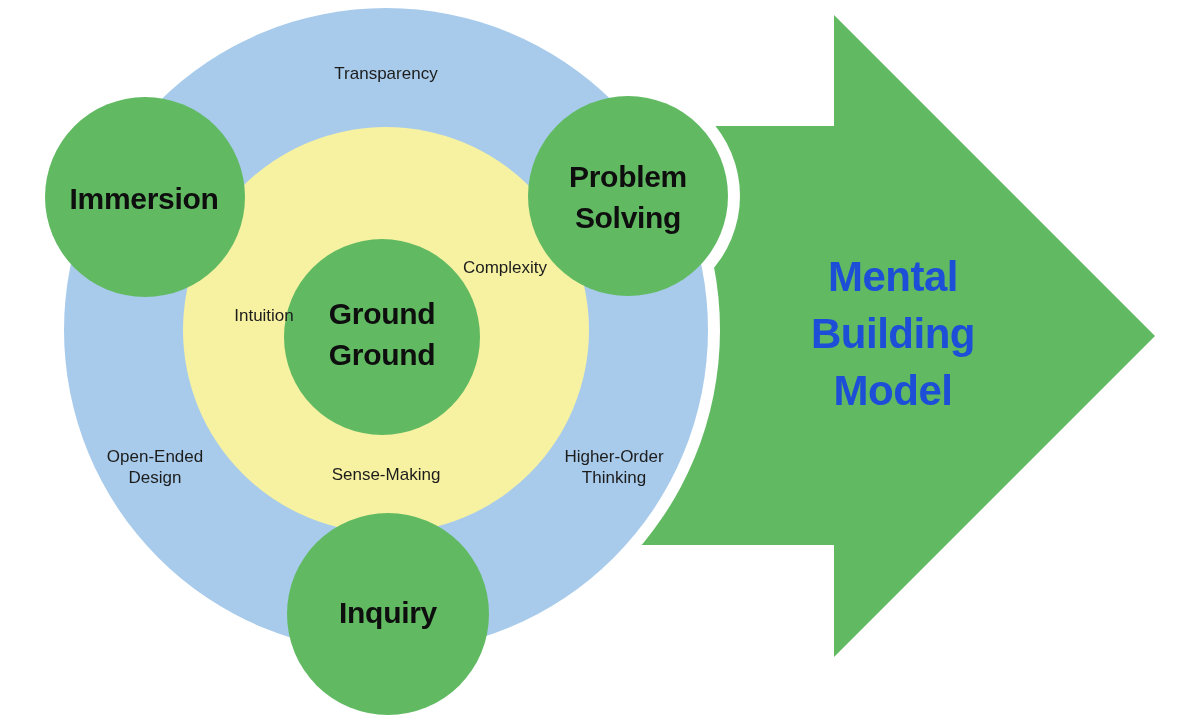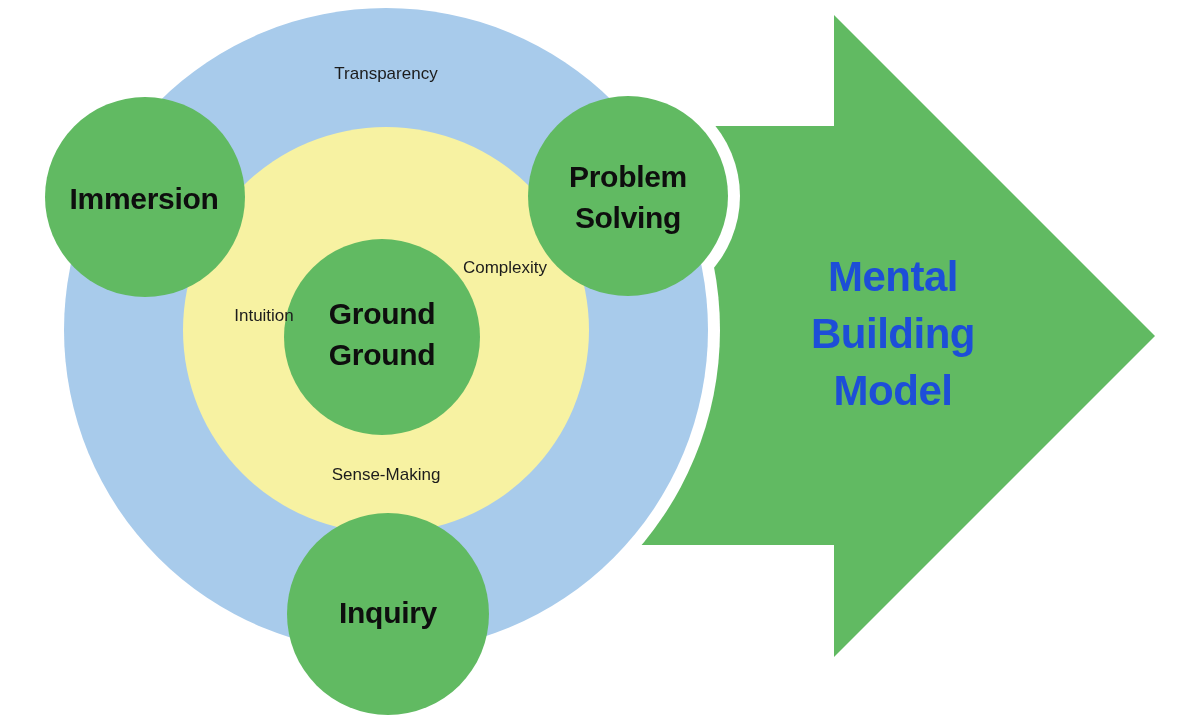--- a/index.html
+++ b/index.html
@@ -75,23 +75,31 @@
     <circle cx="628" cy="196" r="100" fill="#61BA62"></circle>
     <circle cx="388" cy="614" r="101" fill="#61BA62"></circle>
   </svg>
 
   <div class="lbl pos-transparency">Transparency</div>
 
   <div class="lbl pos-intuition">Intuition</div>
 
   <div class="lbl pos-complexity">Complexity</div>
 
+  <div class="lbl pos-open-ended">
+    <div>Open-Ended</div>
+    <div>Design</div>
+  </div>
 
   <div class="lbl pos-sense-making">Sense-Making</div>
 
+  <div class="lbl pos-higher-order">
+    <div>Higher-Order</div>
+    <div>Thinking</div>
+  </div>
 
   <div class="circle-lbl pos-immersion">Immersion</div>
 
   <div class="circle-lbl pos-problem-solving">
     <div>Problem</div>
     <div>Solving</div>
   </div>
 
   <div class="circle-lbl pos-ground-truth">
     <div>Ground</div>

